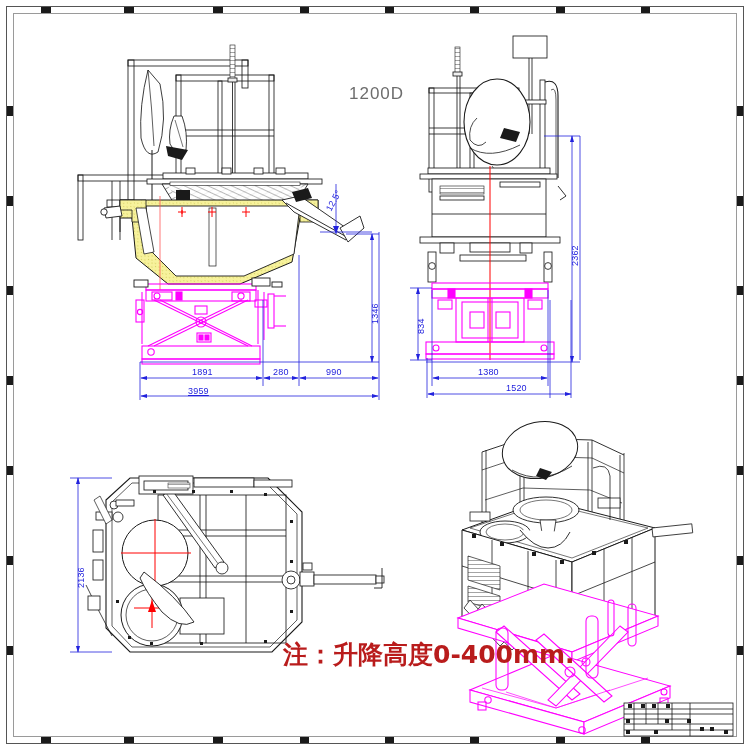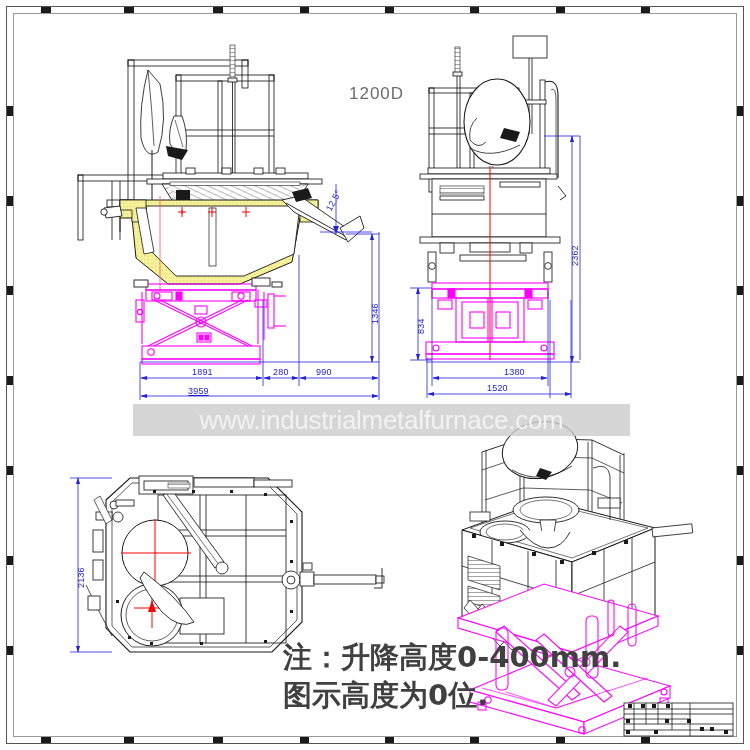--- a/index.html
+++ b/index.html
@@ -4,21 +4,21 @@
 <style>
   html,body{margin:0;padding:0;background:#ffffff;}
   body{width:750px;height:750px;font-family:"Liberation Sans",sans-serif;overflow:hidden;position:relative;}
   #sheet{position:absolute;left:0;top:0;width:750px;height:574px;background:#fff;}
   .svgroot{position:absolute;left:0;top:0;}
   .dimtxt{position:absolute;color:#2222dd;font-family:"Liberation Sans",sans-serif;font-size:9px;letter-spacing:.2px;white-space:nowrap;}
   .dimtxt.rot{transform-origin:left top;}
   .title1200{position:absolute;left:349px;top:84px;font-size:17px;color:#6d6d6d;letter-spacing:1px;font-family:"Liberation Sans",sans-serif;}
   .watermark{position:absolute;left:133px;top:404px;width:497px;height:32px;background:rgba(205,205,205,.82);display:flex;align-items:center;justify-content:center;}
   .watermark span{font-size:26px;color:#f2f2f2;font-family:"Liberation Sans",sans-serif;letter-spacing:-.3px;}
-  .note{position:absolute;color:#404040;font-family:"DejaVu Sans",sans-serif;font-size:29px;font-weight:bold;white-space:nowrap;letter-spacing:0px;}
+  .note{position:absolute;color:#b91c1c;font-family:"DejaVu Sans",sans-serif;font-size:25px;font-weight:bold;white-space:nowrap;letter-spacing:0px;}
   .note1{left:283px;top:638px;}
   .note2{left:283px;top:676px;}
 </style>
 </head>
 <body>
 
 <div id="sheet">
 
   <svg class="svgroot" width="750" height="750" viewBox="0 0 750 750">
 
@@ -535,32 +535,28 @@
         <rect x="710" y="727" width="4" height="4"></rect>
           <rect x="724" y="730" width="4" height="4"></rect>
       </g>
     </g>
   </svg>
 
   <div class="title1200">1200D</div>
 
   <div class="dimtxt" style="left:192px;top:367px;">1891</div>
   <div class="dimtxt" style="left:273px;top:367px;">280</div>
-  <div class="dimtxt" style="left:316px;top:367px;">990</div>
+  <div class="dimtxt" style="left:326px;top:367px;">990</div>
   <div class="dimtxt" style="left:188px;top:386px;text-decoration:underline;">3959</div>
   <div class="dimtxt rot" style="left:370px;top:324px;transform:rotate(-90deg);">1346</div>
   <div class="dimtxt rot" style="left:324px;top:208px;transform:rotate(-62deg);">12.5°</div>
 
-  <div class="dimtxt" style="left:504px;top:367px;">1380</div>
-  <div class="dimtxt" style="left:487px;top:383px;">1520</div>
+  <div class="dimtxt" style="left:478px;top:367px;">1380</div>
+  <div class="dimtxt" style="left:506px;top:383px;">1520</div>
   <div class="dimtxt rot" style="left:570px;top:266px;transform:rotate(-90deg);">2362</div>
   <div class="dimtxt rot" style="left:416px;top:334px;transform:rotate(-90deg);">834</div>
 
   <div class="dimtxt rot" style="left:76px;top:588px;transform:rotate(-90deg);">2136</div>
 
   <div class="note note1">注：升降高度0-400mm.</div>
-  <div class="note note2">图示高度为0位.</div>
-
-  <div class="watermark">
-    <span>www.industrialmetalfurnace.com</span>
-  </div>
+
 
 </div>
 
 </body></html>

